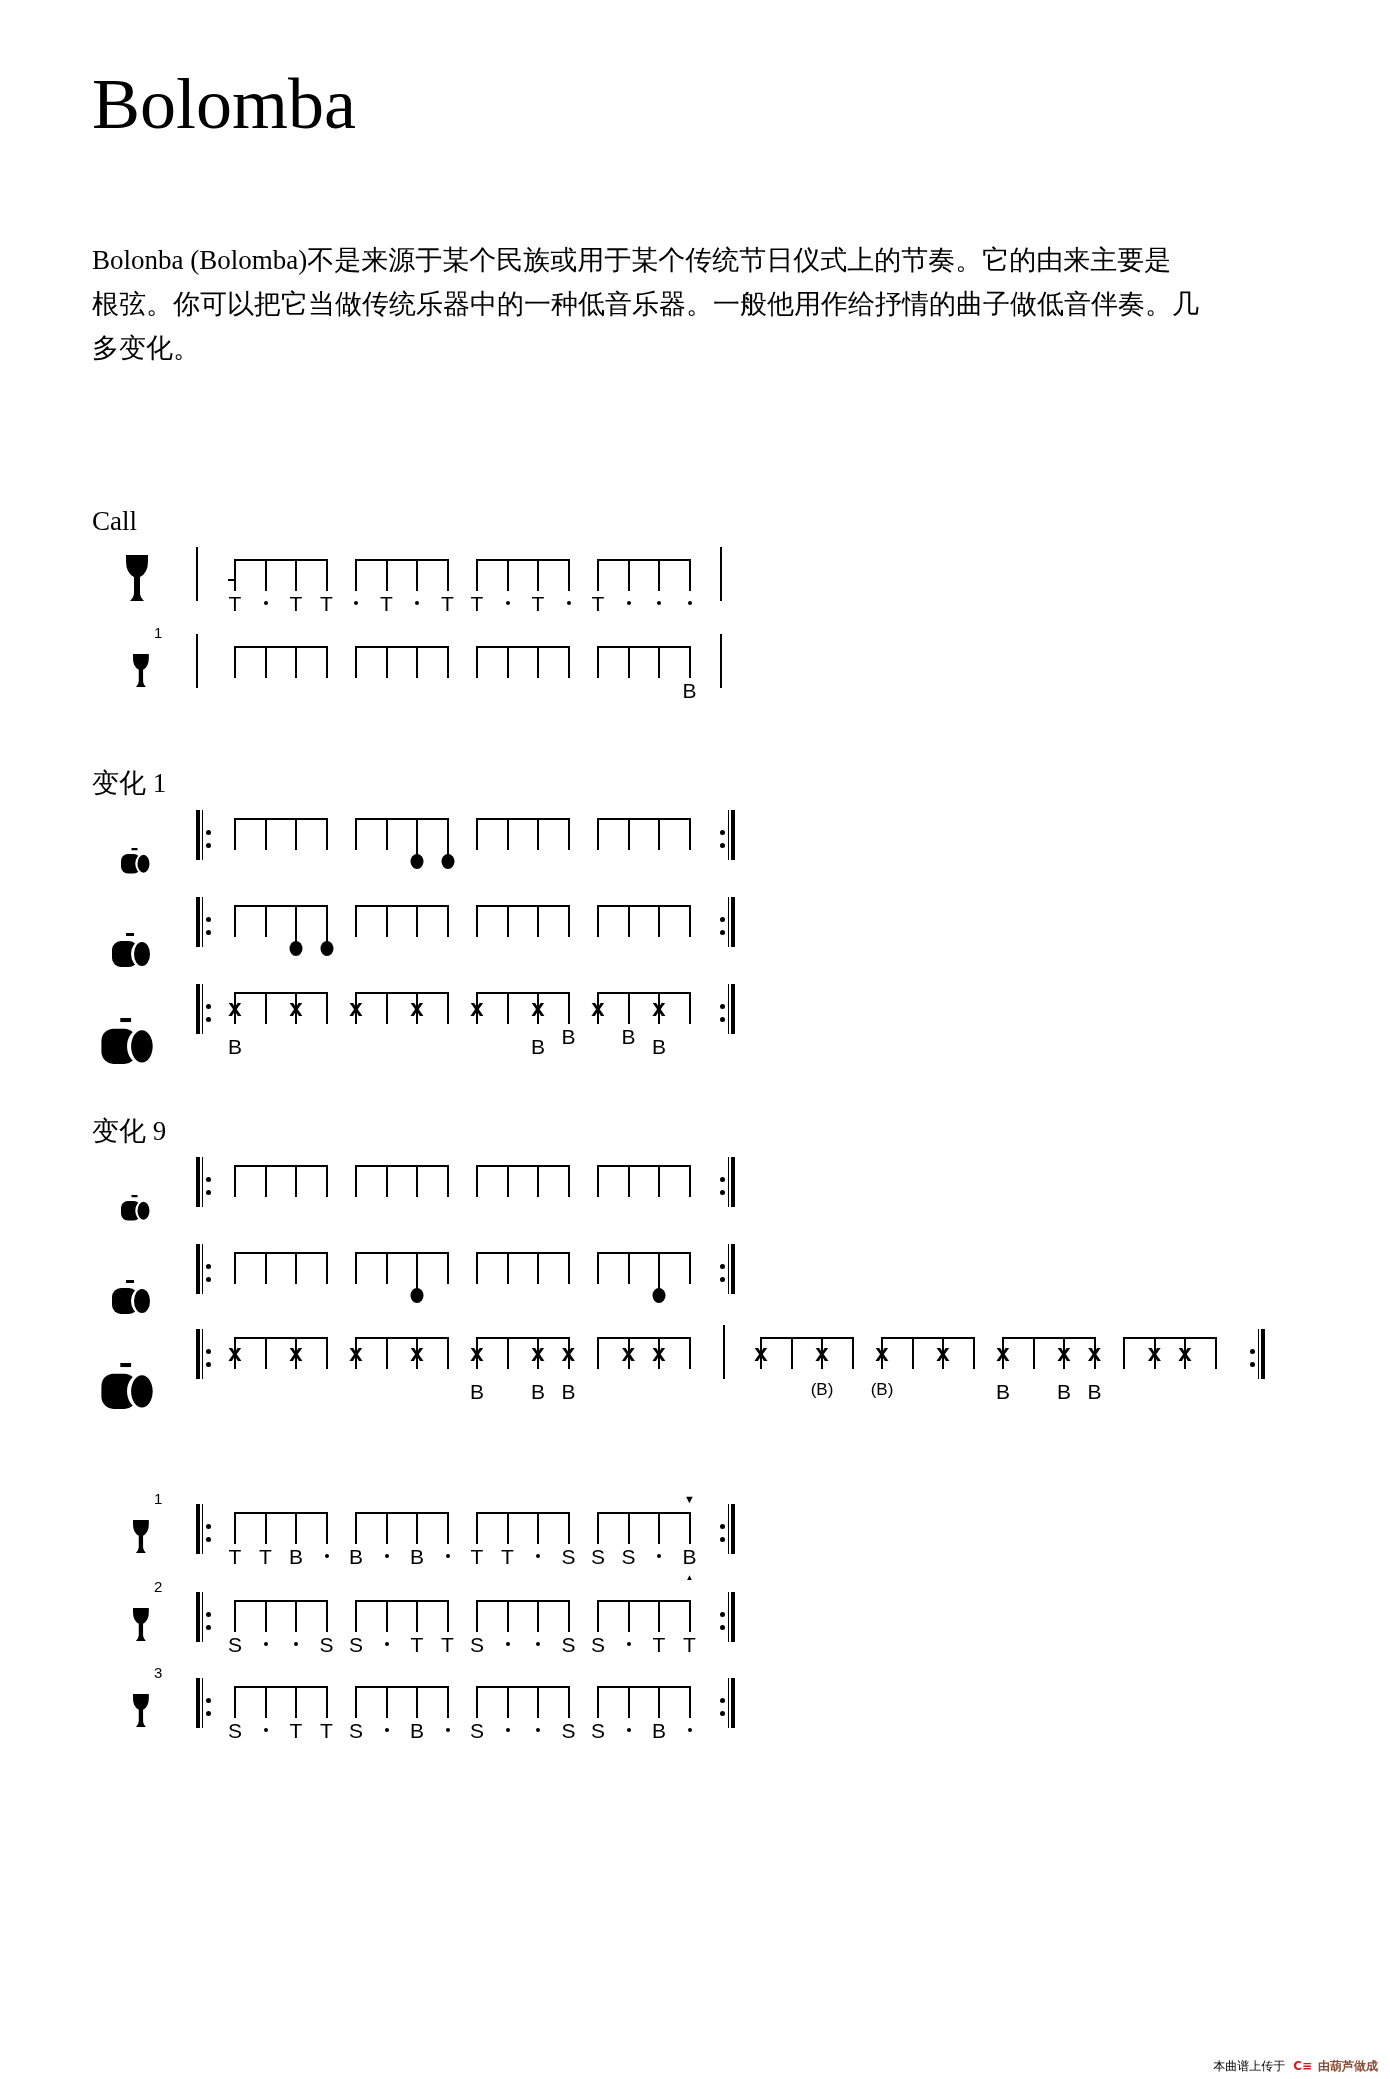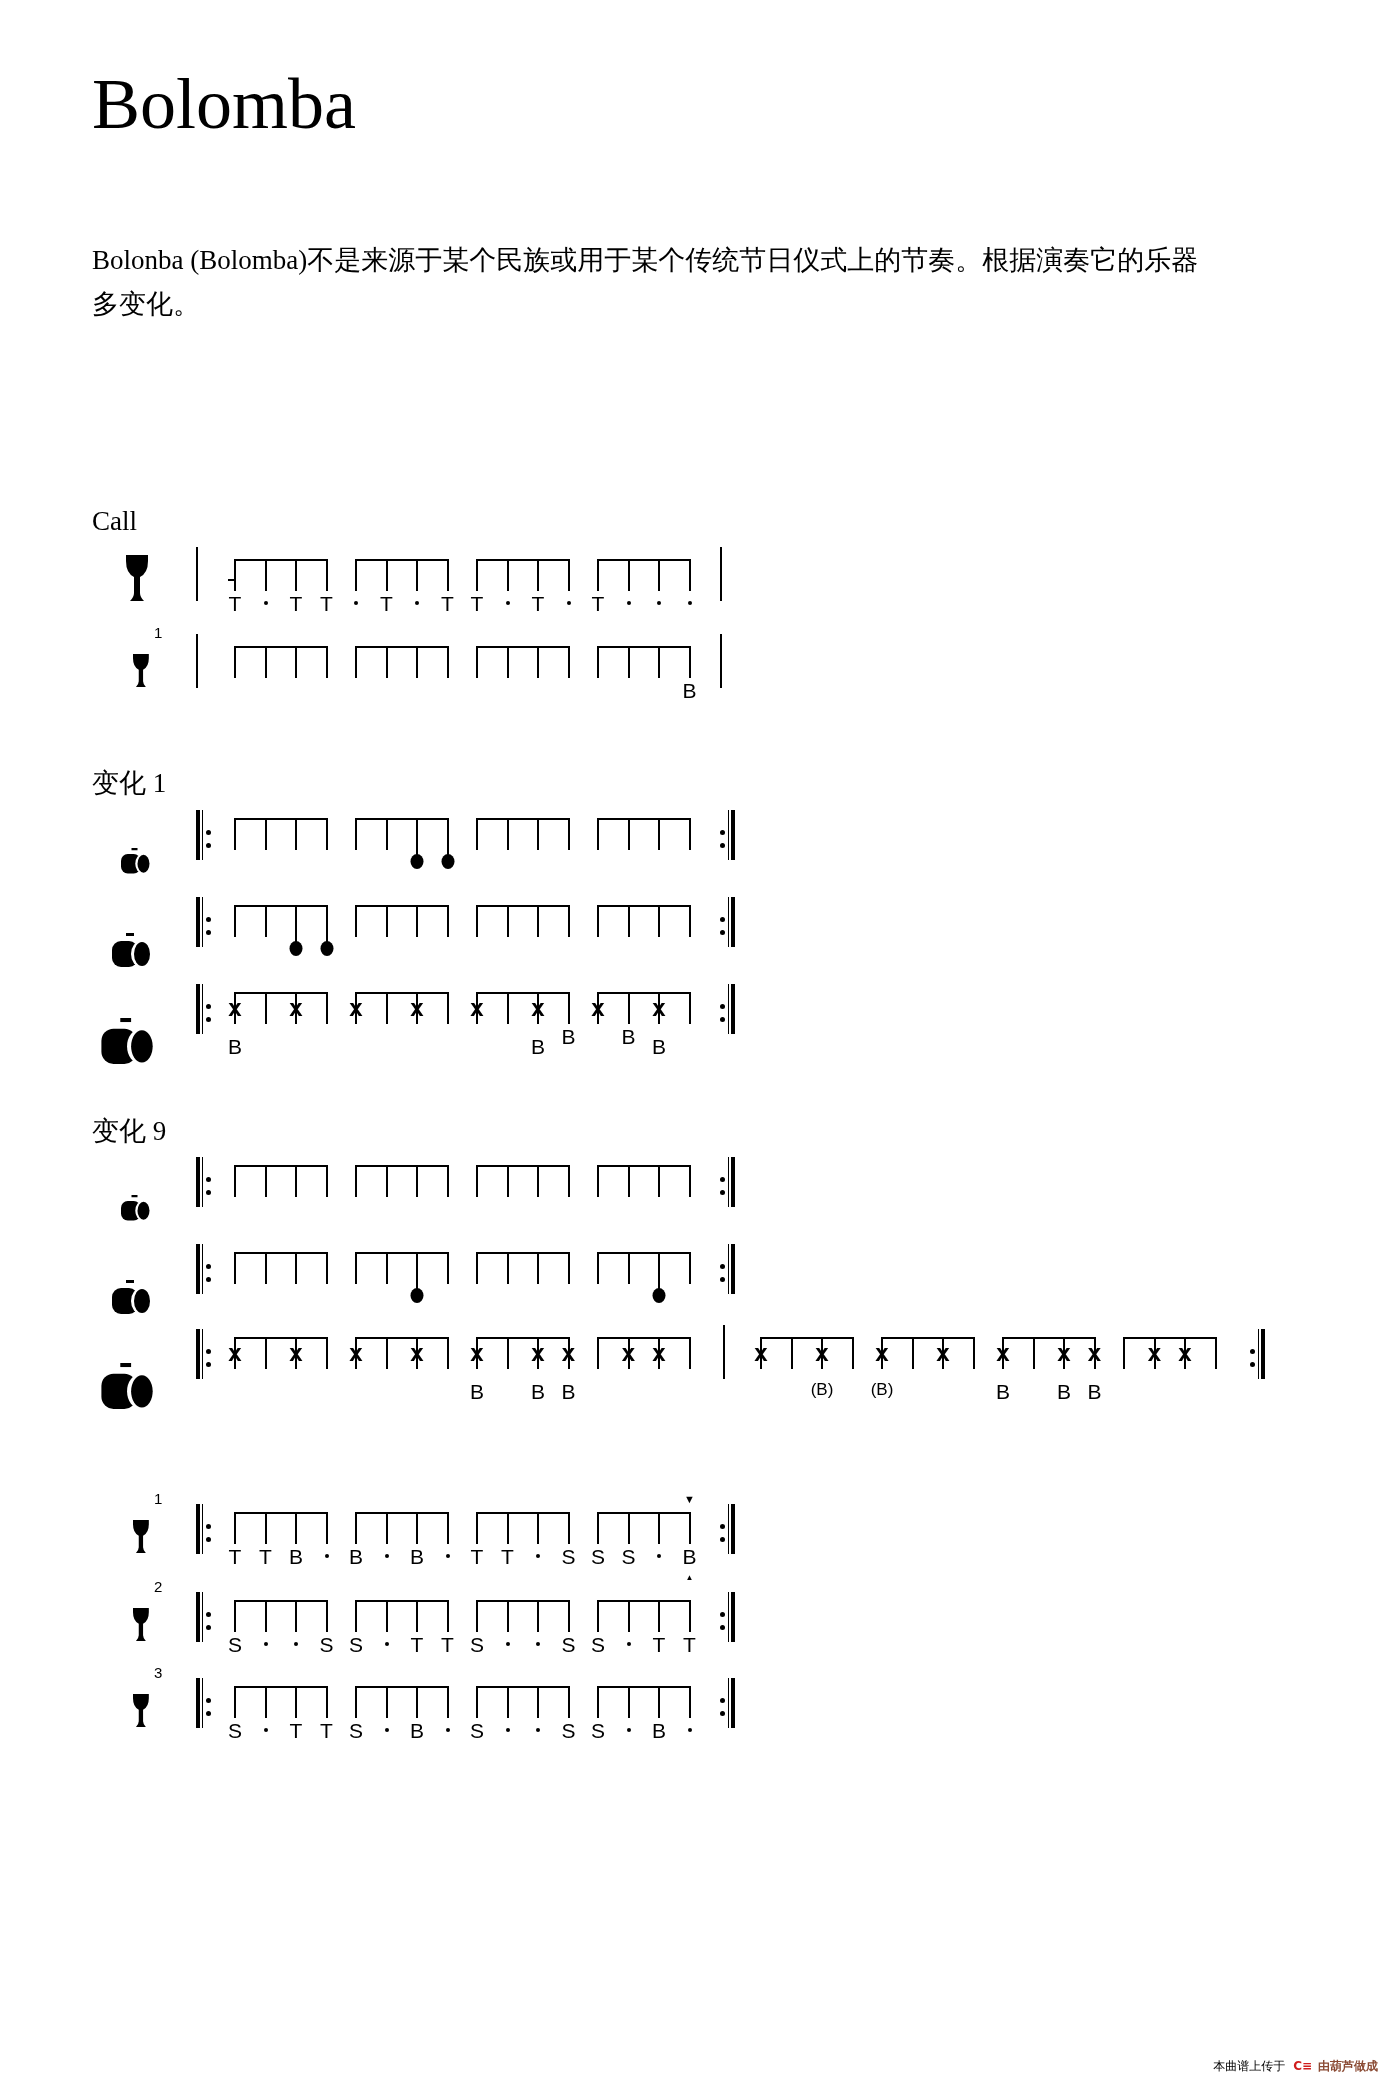--- a/index.html
+++ b/index.html
@@ -18,21 +18,22 @@
   .footer{position:absolute;right:12px;bottom:4px;font-family:"DejaVu Sans",sans-serif;font-size:12px;color:#000;white-space:nowrap;}
   .footer .brand{font-weight:bold;color:#8a4a33;margin-left:6px;}
   .footer .logo{display:inline-block;color:#d01c1c;font-weight:bold;margin-left:8px;}
 </style>
 </head>
 <body>
 
 <div class="title">Bolomba</div>
 
 <div class="para">
-  <div>Bolonba (Bolomba)不是来源于某个民族或用于某个传统节日仪式上的节奏。根据演奏它的乐器</div>
+  <div>Bolonba (Bolomba)不是来源于某个民族或用于某个传统节日仪式上的节奏。它的由来主要是</div>
+  <div>根弦。你可以把它当做传统乐器中的一种低音乐器。一般他用作给抒情的曲子做低音伴奏。几</div>
   <div>多变化。</div>
 </div>
 
 <div id="score">
     <div class="sec-label" style="top: 508px;">Call</div>
     <div>
       <svg class="inst" style="left:126px;top:555px" width="22" height="46" viewBox="0 0 22 46">
         <path d="M0 0 H22 V6 Q22 18 14 22 L14 38 Q14 42 18 46 H4 Q8 42 8 38 L8 22 Q0 18 0 6 Z" fill="#000"></path>
       </svg>
       <div class="bar" style="left:196px;top:547px;width:2px;height:54px"></div>

